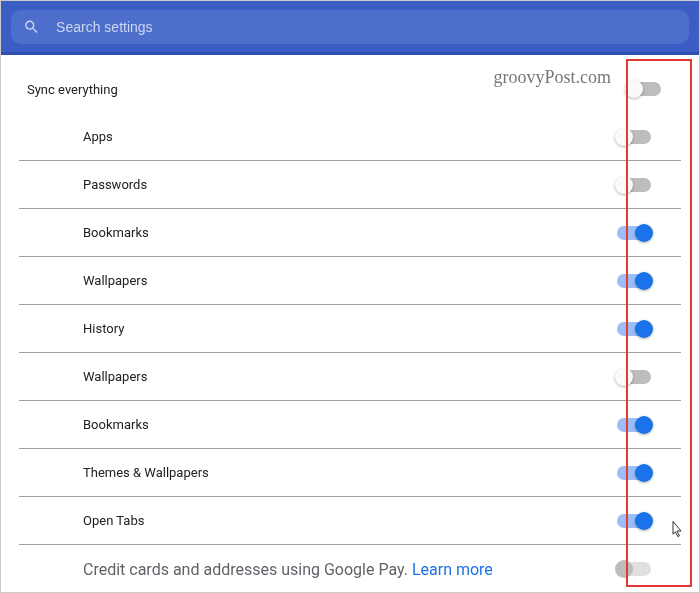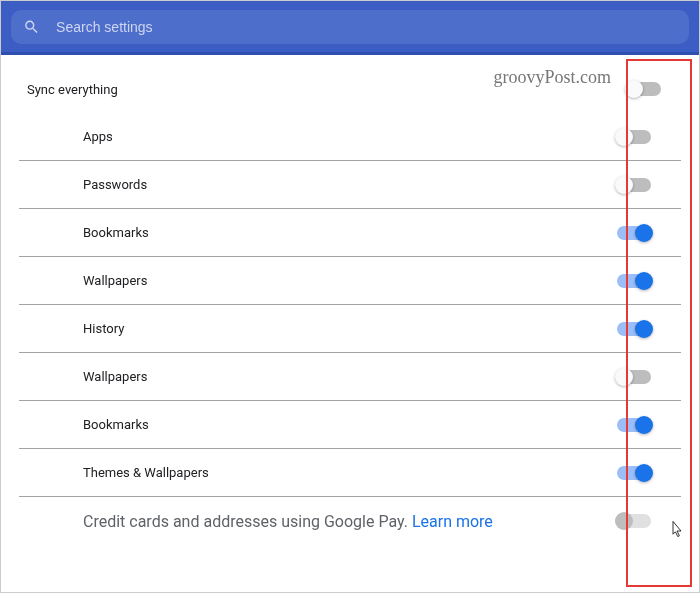--- a/index.html
+++ b/index.html
@@ -183,20 +183,26 @@
         <div class="toggle on">
           <div class="knob"></div>
         </div>
       </div>
       <div class="sync-row sub-item">
         <span class="label">Themes &amp; Wallpapers</span>
         <div class="toggle on">
           <div class="knob"></div>
         </div>
       </div>
+      <div class="sync-row sub-item">
+        <span class="label">Open Tabs</span>
+        <div class="toggle on">
+          <div class="knob"></div>
+        </div>
+      </div>
     </div>
 
   <div class="sync-row sub-item credit-row" style="border-bottom:none;">
     <span class="label">
       <span>Credit cards and addresses using Google Pay. </span><a class="learn-more">Learn more</a>
     </span>
     <div class="toggle disabled-off">
         <div class="knob"></div>
       </div>
   </div>

